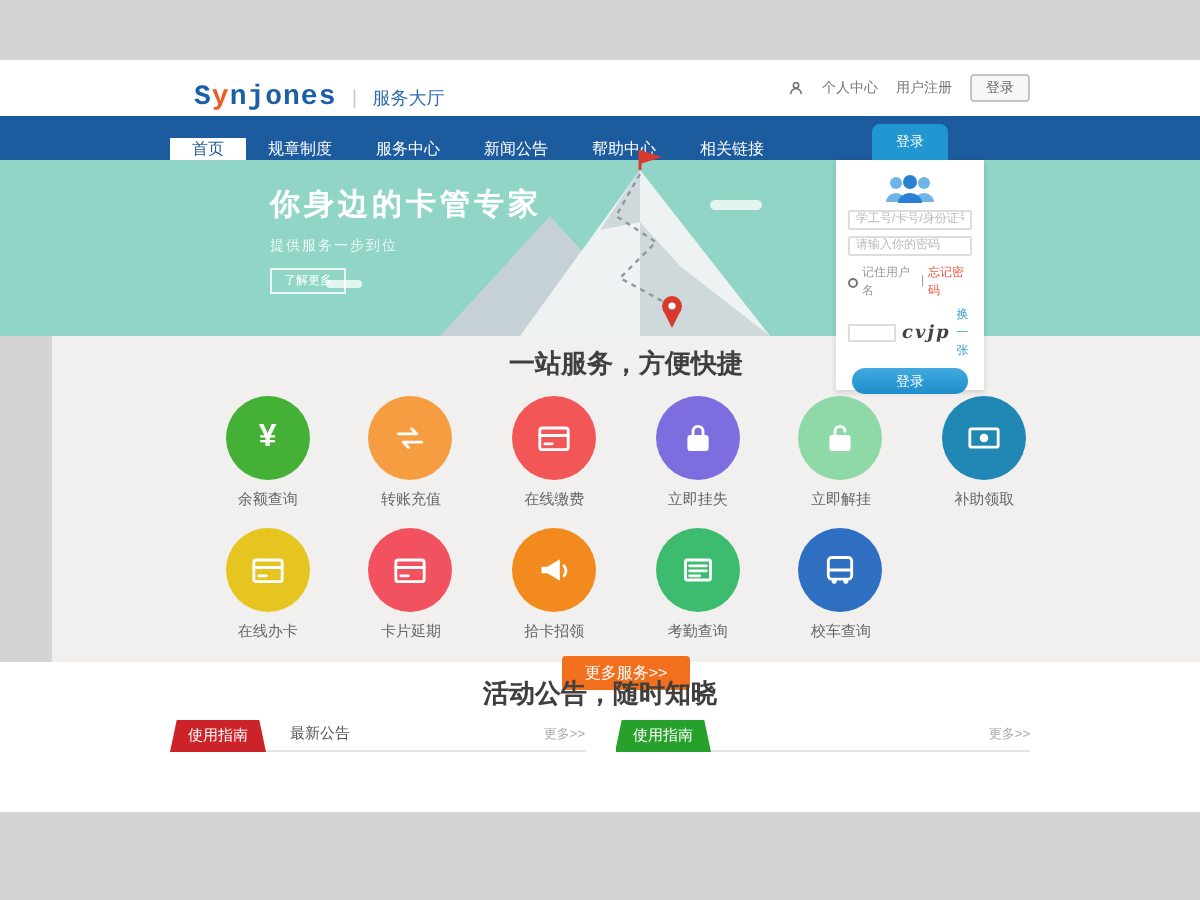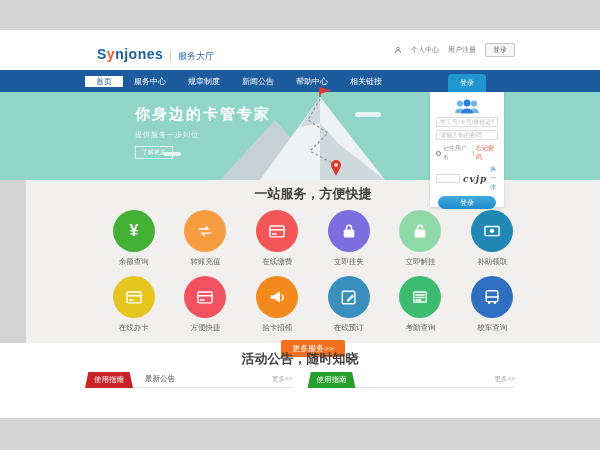--- a/index.html
+++ b/index.html
@@ -2,52 +2,52 @@
 <html><head>
 <meta charset="utf-8">
 <style>
   * { margin:0; padding:0; box-sizing:border-box; }
   html,body { width:600px; height:450px; overflow:hidden; }
   body { background:#d4d4d4; font-family:"Liberation Sans","DejaVu Sans",sans-serif; }
   .top-gap { height:30px; }
   .container { width:430px; margin:0 auto; position:relative; }
 
   
-  .header { height:40px; background:#ffffff; }
+  .header { height:28px; background:#ffffff;font-family:Liberation Mono, monospace; }
   .header .container { height:100%; display:flex; align-items:center; justify-content:space-between; }
   .logo { display:flex; align-items:baseline; gap:6px; padding-left:12px; }
   .logo-text { font-size:14px; font-weight:bold; color:#1b5fa8; letter-spacing:.5px; }
   .logo-text .y { color:#f05a28; }
   .logo-div { color:#c9c9c9; font-size:10px; }
   .logo-sub { font-size:9px; color:#2f6daf;margin-top:12px; }
   .header-links { display:flex; align-items:center; gap:9px; font-size:7px; color:#777; }
   .header-links .link { cursor:pointer; }
   .hdr-login-btn { border:1px solid #c5c5c5; border-radius:2px; background:#f7f7f7; color:#666; font-size:7px; padding:1px 7px; cursor:pointer; }
   .user-ic { width:8px; height:8px; }
 
   
   .nav { height:22px; background:#1c5b9e; }
-  .nav .container { height:100%; display:flex; align-items:center; }
+  .nav .container { height:100%; display:flex; align-items:flex-end; }
   .nav-item { padding:0 11px; display:flex; align-items:center; color:#ffffff; font-size:8px; cursor:pointer; }
   .nav-item.active { background:#ffffff; color:#1c5b9e; }
 
   
   .hero { height:88px; background:#90d5c6; position:relative; }
   .hero .container { height:100%; }
   .hero-text { position:absolute; left:50px; top:13px; color:#fff; }
   .hero-title { font-size:15px; font-weight:bold; letter-spacing:2px; }
   .hero-sub { font-size:7px; margin-top:6px; opacity:.85; letter-spacing:1px; }
   .hero-cta { display:inline-block; margin-top:6px; border:1px solid rgba(255,255,255,.8); font-size:6px; padding:1px 6px; cursor:pointer; }
   .mountains { position:absolute; left:105px; bottom:0; }
   .cloud { position:absolute; background:rgba(255,255,255,.75); border-radius:6px; }
   .cloud.c1 { width:26px; height:5px; left:270px; top:20px; }
   .cloud.c2 { width:18px; height:4px; left:78px; top:60px; }
 
   
-  .login-panel { position:absolute; right:11px; top:0; width:74px; height:115px; background:#ffffff; box-shadow:0 1px 3px rgba(0,0,0,.15); }
+  .login-panel { position:absolute; right:23px; top:0; width:74px; height:115px; background:#ffffff; box-shadow:0 1px 3px rgba(0,0,0,.15); }
   .login-tab { position:absolute; top:-18px; left:50%; transform:translateX(-50%); width:38px; height:18px; background:#2196d0; color:#fff; font-size:7px; display:flex; align-items:center; justify-content:center; border-radius:4px 4px 0 0; cursor:pointer; }
   .login-body { padding:5px 6px 0; display:flex; flex-direction:column; align-items:center; }
   .users-ic { margin:2px 0 3px; }
   .login-input { width:62px; height:10px; border:1px solid #ddd; border-radius:1px; font-size:6px; padding:0 3px; color:#555; margin-bottom:3px; }
   .login-input::placeholder { color:#b9b9b9; }
   .remember-row { width:62px; display:flex; align-items:center; gap:2px; font-size:6px; color:#999; margin:1px 0 3px; }
   .remember-row input { width:5px; height:5px; margin:0; }
   .forgot { color:#e8563f; cursor:pointer; }
   .cap-row { width:62px; display:flex; align-items:center; gap:3px; margin-bottom:4px; }
   .cap-input { width:24px; height:9px; border:1px solid #ddd; font-size:6px; padding:0 2px; }
@@ -96,22 +96,22 @@
       <span class="link">个人中心</span>
       <span class="link">用户注册</span>
       <span class="hdr-login-btn">登录</span>
     </div>
   </div>
 </div>
 
 <div class="nav">
   <div class="container">
       <div class="nav-item active">首页</div>
+      <div class="nav-item">规章制度</div>
       <div class="nav-item">服务中心</div>
-      <div class="nav-item">规章制度</div>
       <div class="nav-item">新闻公告</div>
       <div class="nav-item">帮助中心</div>
       <div class="nav-item">相关链接</div>
     </div>
 </div>
 
 <div class="hero">
   <div class="container">
     <div class="hero-text">
       <div class="hero-title">你身边的卡管专家</div>
@@ -226,39 +226,30 @@
         <div class="svc-label">在线办卡</div>
       </div>
       <div class="svc-item">
         <div class="svc-circle" style="background: rgb(242, 82, 95);">
           <svg width="20" height="20" viewBox="0 0 24 24" fill="none" stroke="#fff" stroke-width="1.7" stroke-linecap="round" stroke-linejoin="round">
             <rect x="3.5" y="6" width="17" height="13" rx="1.5"></rect>
             <line x1="3.5" y1="10.5" x2="20.5" y2="10.5"></line>
             <line x1="6.5" y1="15.5" x2="11" y2="15.5"></line>
           </svg>
         </div>
-        <div class="svc-label">方便快捷</div>
+        <div class="svc-label">卡片延期</div>
       </div>
       <div class="svc-item">
         <div class="svc-circle" style="background: rgb(242, 138, 29);">
           <svg width="20" height="20" viewBox="0 0 24 24" fill="none" stroke="#fff" stroke-width="1.7" stroke-linecap="round" stroke-linejoin="round">
             <path d="M4.5 10 h3.5 l7.5 -4.5 v13 l-7.5 -4.5 h-3.5 z" fill="#fff" stroke="none"></path>
             <path d="M18 9.5 a4.5 4.5 0 0 1 0 6"></path>
           </svg>
         </div>
         <div class="svc-label">拾卡招领</div>
-      </div>
-      <div class="svc-item">
-        <div class="svc-circle" style="background: rgb(58, 143, 191);">
-          <svg width="20" height="20" viewBox="0 0 24 24" fill="none" stroke="#fff" stroke-width="1.7" stroke-linecap="round" stroke-linejoin="round">
-            <rect x="4" y="5" width="15" height="15" rx="1.5"></rect>
-            <path d="M9.5 15.5 l6.5 -6.5 l2 2 L11.5 17.5 h-2 z" fill="#fff" stroke="none"></path>
-          </svg>
-        </div>
-        <div class="svc-label">在线预订</div>
       </div>
       <div class="svc-item">
         <div class="svc-circle" style="background: rgb(61, 187, 110);">
           <svg width="20" height="20" viewBox="0 0 24 24" fill="none" stroke="#fff" stroke-width="1.7" stroke-linecap="round" stroke-linejoin="round">
             <rect x="4.5" y="6" width="15" height="12" rx="1"></rect>
             <line x1="7" y1="9.5" x2="17" y2="9.5"></line>
             <line x1="7" y1="12.5" x2="17" y2="12.5"></line>
             <line x1="7" y1="15.5" x2="13" y2="15.5"></line>
           </svg>
         </div>

